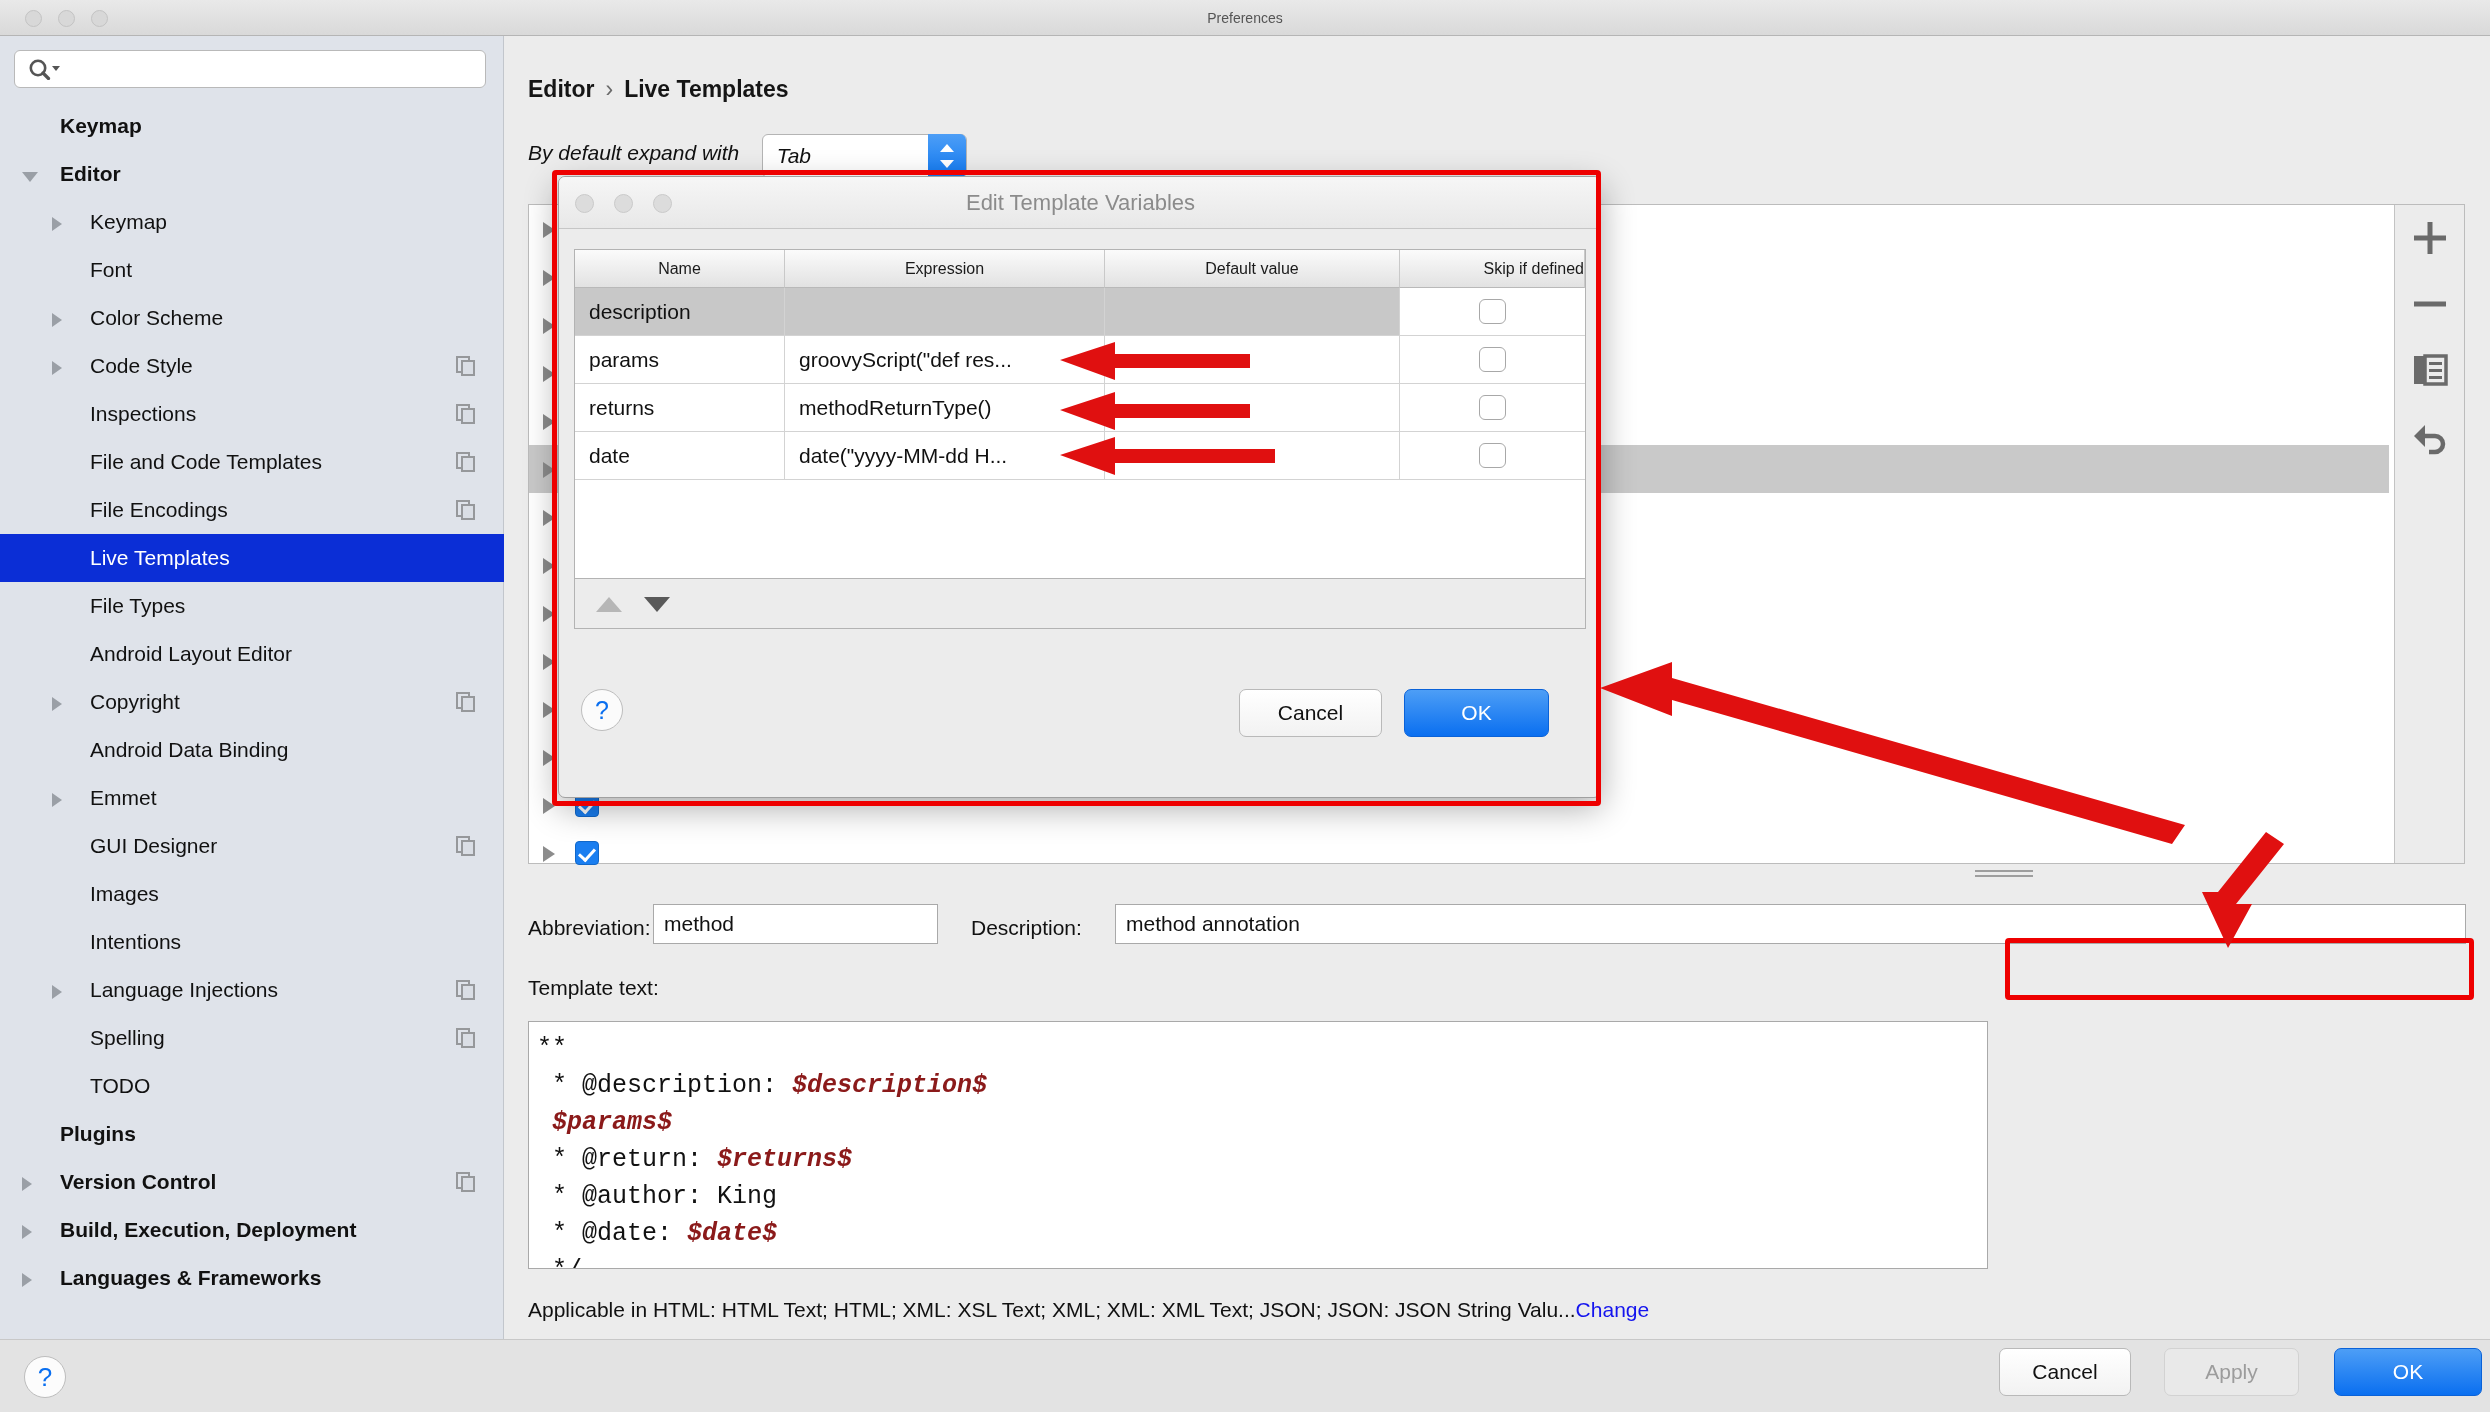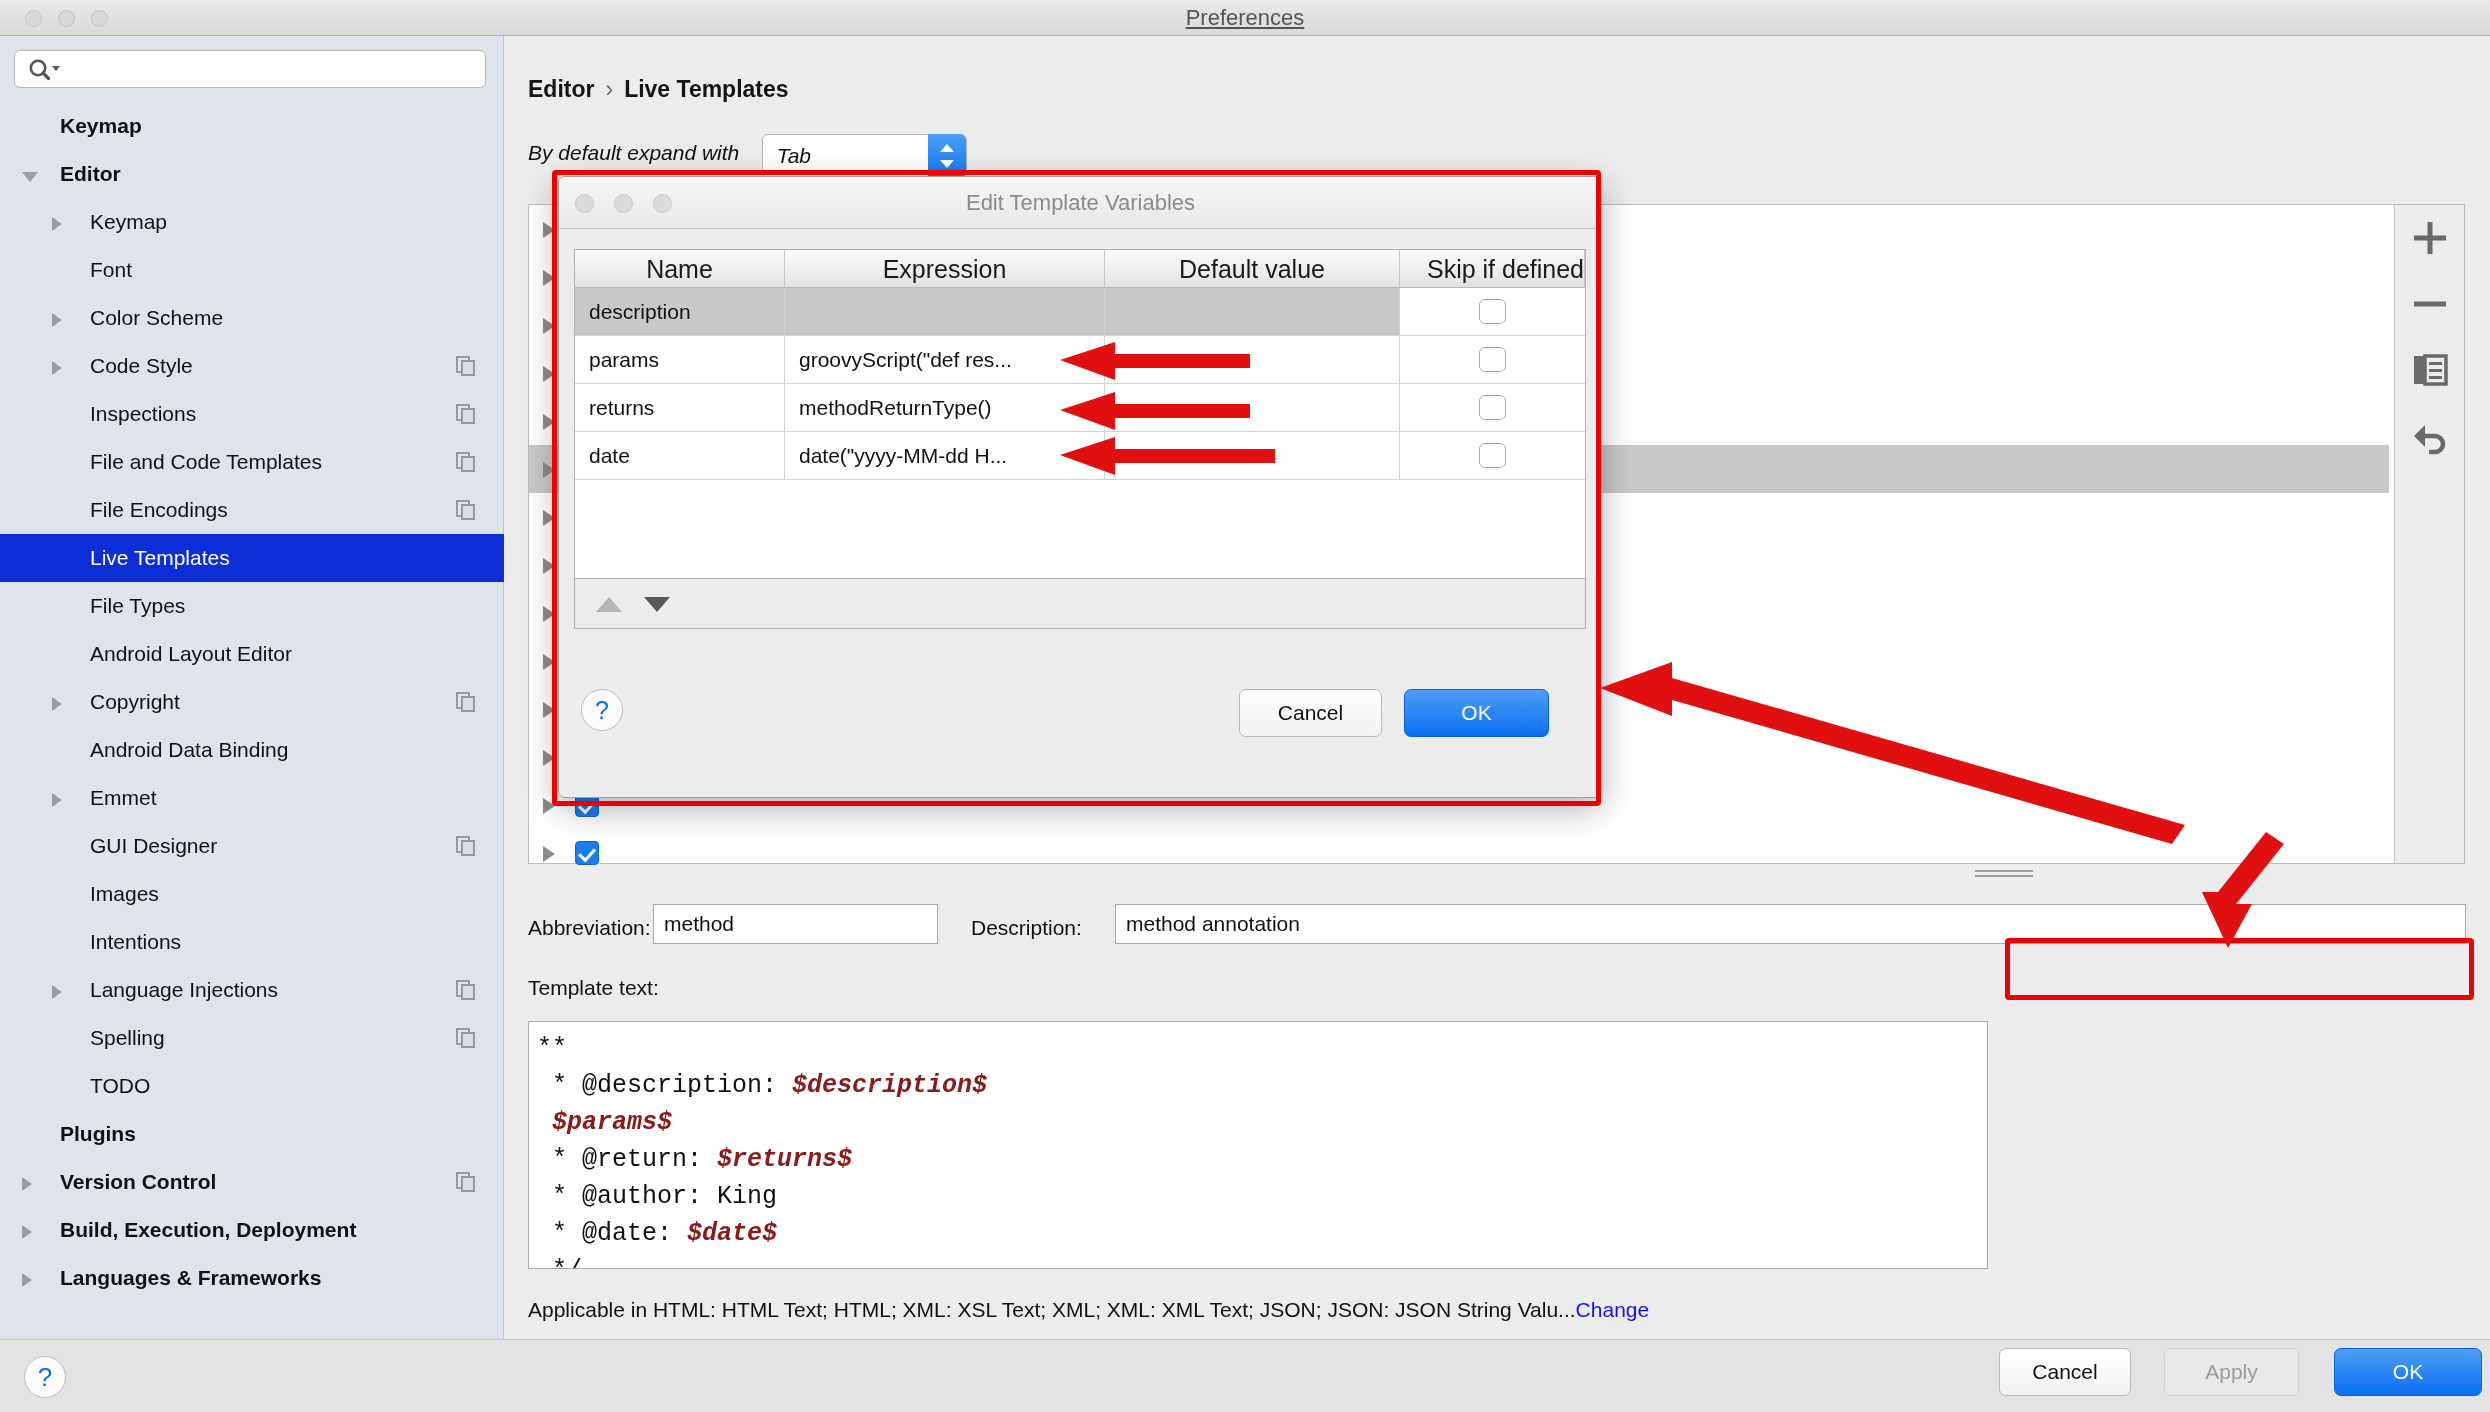--- a/index.html
+++ b/index.html
@@ -15,21 +15,21 @@
 
   
   #titlebar{
     position:absolute; left:0; top:0; width:2490px; height:36px;
     background:linear-gradient(#e9e9e9,#d9d9d9);
     border-bottom:1px solid #b5b5b5;
   }
   #titlebar .title{
     position:absolute; left:0; top:0; width:2490px; height:36px;
     line-height:36px; text-align:center;
-    font-size:22px; color:#555; font-weight:400;text-decoration:underline;
+    font-size:14px; color:#555; font-weight:400;
   }
   .traffic{ position:absolute; top:10px; width:17px; height:17px; border-radius:50%;
     background:#d8d8d8; border:1px solid #c3c3c3; }
   .traffic.c1{ left:25px; } .traffic.c2{ left:58px; } .traffic.c3{ left:91px; }
 
   
   #sidebar{
     position:absolute; left:0; top:36px; width:504px; height:1303px;
     background:#dfe3ea;
     border-right:1px solid #c2c6cc;
@@ -179,21 +179,21 @@
   .dtraffic{ position:absolute; top:17px; width:19px; height:19px; border-radius:50%;
     background:#dcdcdc; border:1px solid #cacaca; }
   .dtraffic.c1{ left:16px; } .dtraffic.c2{ left:55px; } .dtraffic.c3{ left:94px; }
 
   #dlg-table{
     position:absolute; left:15px; top:72px; width:1012px; height:330px;
     background:#fff; border:1px solid #b3b3b3;
   }
   .th{
     position:absolute; top:0; height:38px; line-height:38px; text-align:center;
-    font-size:25px; color:#1a1a1a;
+    font-size:16px; color:#1a1a1a;
     background:linear-gradient(#fbfbfb,#e2e2e2);
     border-bottom:1px solid #b9b9b9; border-right:1px solid #c9c9c9;
   }
   .trow{ position:absolute; left:0; width:1010px; height:48px; border-bottom:1px solid #d3d3d3; }
   .trow.sel{ background:#c8c8c8; }
   .tc{
     position:absolute; top:0; height:47px; line-height:47px;
     font-size:21px; color:#111; border-right:1px solid #d3d3d3; padding-left:14px;
     white-space:nowrap; overflow:hidden;
   }

